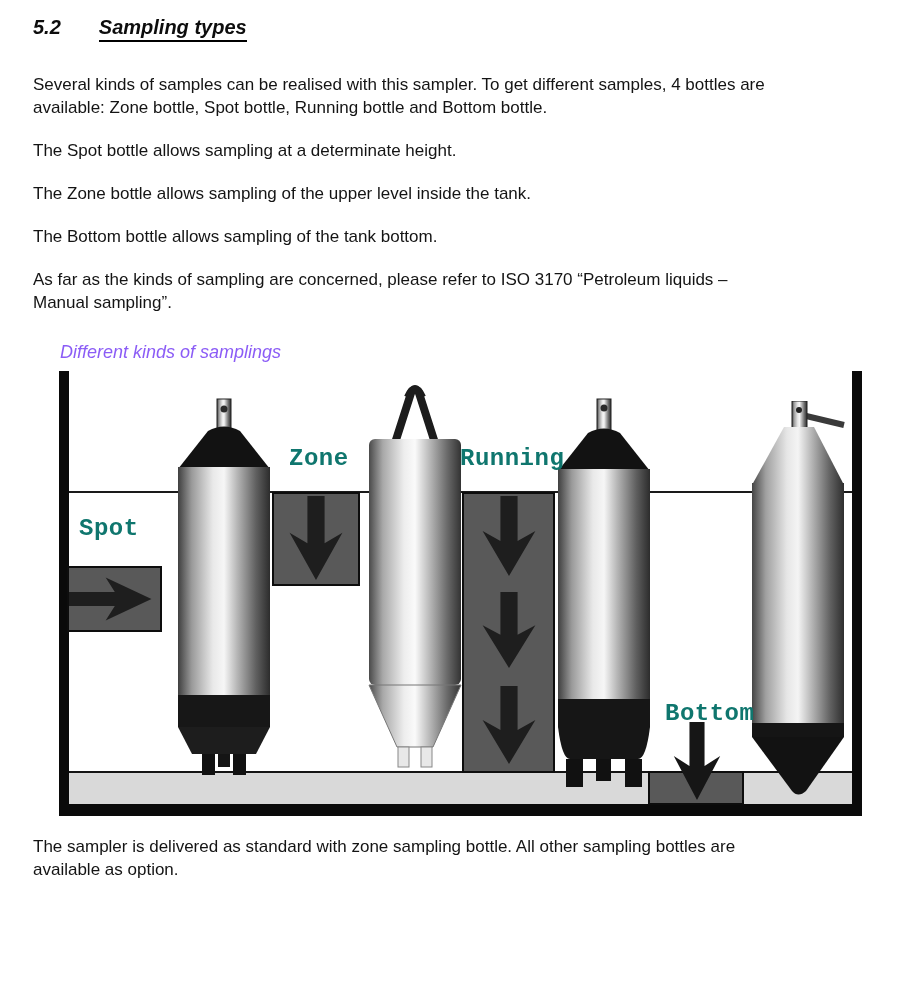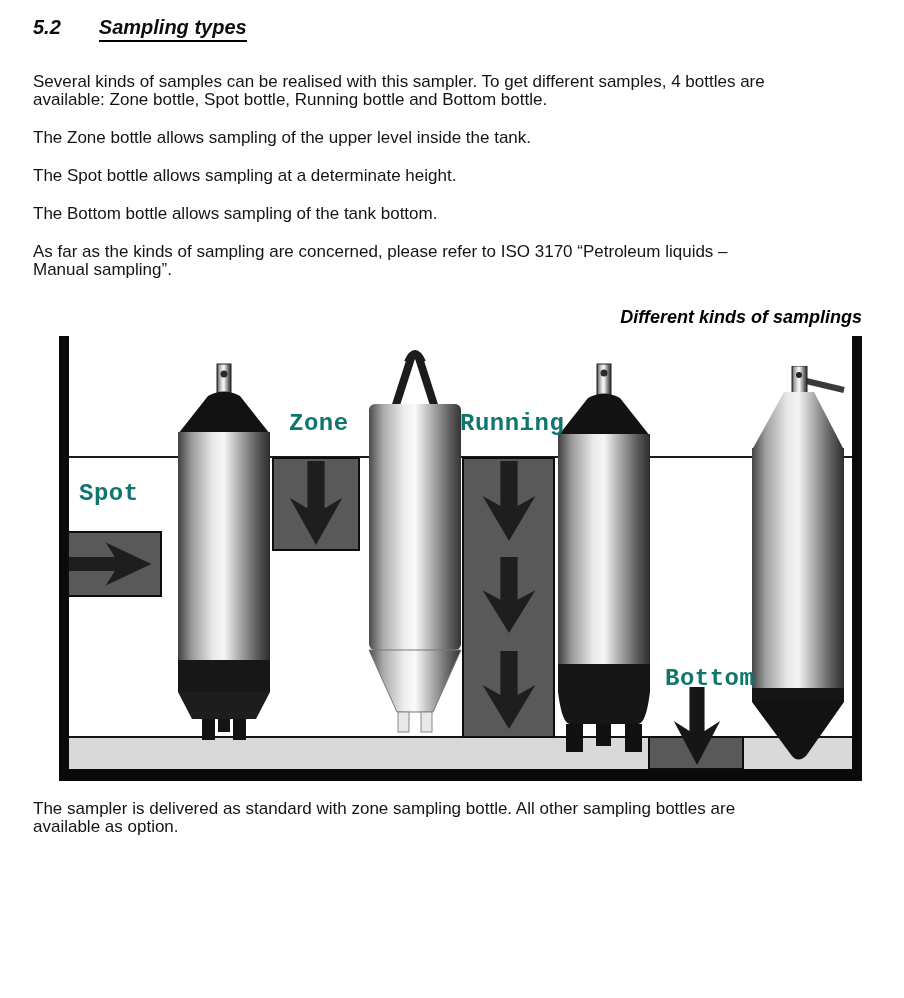--- a/index.html
+++ b/index.html
@@ -1,24 +1,24 @@
 <!DOCTYPE html>
 <html><head>
 <meta charset="utf-8">
 <style>
   * { margin:0; padding:0; box-sizing:border-box; }
   html,body { width:904px; height:998px; background:#fff; overflow:hidden; }
   body { font-family:"Liberation Sans", sans-serif; color:#111; }
   .content { padding:0 8px 0 33px; }
   .heading { display:flex; gap:38px; margin-top:16px; font-size:20px; font-weight:bold; font-style:italic; color:#0d0d0d; }
   .heading .ht { border-bottom:2.5px solid #000; padding-bottom:1px; }
-  p.para { font-size:17px; line-height:18px; white-space:pre-line; margin-top:20px; color:#141414; }
+  p.para { font-size:17px; line-height:23px; white-space:pre-line; margin-top:20px; color:#141414; }
   p.first { margin-top:31px; }
-  .caption { margin:28px 60px 4px 60px; width:802px; text-align:right;
-             font-size:18px; font-weight:bold; font-style:italic; color:#000000; }
+  .caption { margin:28px 60px 4px 60px; width:802px; text-align:left;
+             font-size:18px; font-weight:normal; font-style:italic; color:#8b5cf6; }
   .diagram { position:relative; width:904px; height:452px; }
   .wall { position:absolute; background:#0a0a0a; }
   .liquid-line { position:absolute; left:69px; top:124px; width:783px; height:2px; background:#1a1a1a; }
   .sediment { position:absolute; left:69px; top:404px; width:783px; height:33px; background:#d9d9d9; border-top:2px solid #141414; }
   .gbox { position:absolute; background:#595959; border:2px solid #0d0d0d; }
   .box-spot { left:67px; top:199px; width:95px; height:66px; display:flex; align-items:center; }
   .box-zone { left:272px; top:125px; width:88px; height:94px; display:flex; justify-content:center; }
   .box-running { left:462px; top:125px; width:93px; height:281px; display:flex; flex-direction:column; align-items:center; }
   .box-bottom { left:648px; top:404px; width:96px; height:34px; }
   .fig-label { position:absolute; font-family:Liberation Mono, monospace; font-weight:bold; font-size:24px; color:#0f766e; letter-spacing:0.5px; }
@@ -33,22 +33,22 @@
 <div>
 
   <div class="content">
     <h1 class="heading">
         <span>5.2</span>
         <span class="ht">Sampling types</span>
       </h1>
 
     <p class="para first">Several kinds of samples can be realised with this sampler. To get different samples, 4 bottles are
 available: Zone bottle, Spot bottle, Running bottle and Bottom bottle.</p>
+    <p class="para">The Spot bottle allows sampling at a determinate height.</p>
     <p class="para">The Zone bottle allows sampling of the upper level inside the tank.</p>
-    <p class="para">The Spot bottle allows sampling at a determinate height.</p>
     <p class="para">The Bottom bottle allows sampling of the tank bottom.</p>
     <p class="para">As far as the kinds of sampling are concerned, please refer to ISO 3170 “Petroleum liquids –
 Manual sampling”.</p>
   </div>
 
   <div class="caption">Different kinds of samplings</div>
 
   <div class="diagram">
 
     <div class="wall" style="left:59px; top:4px; width:10px; height:445px;"></div>

